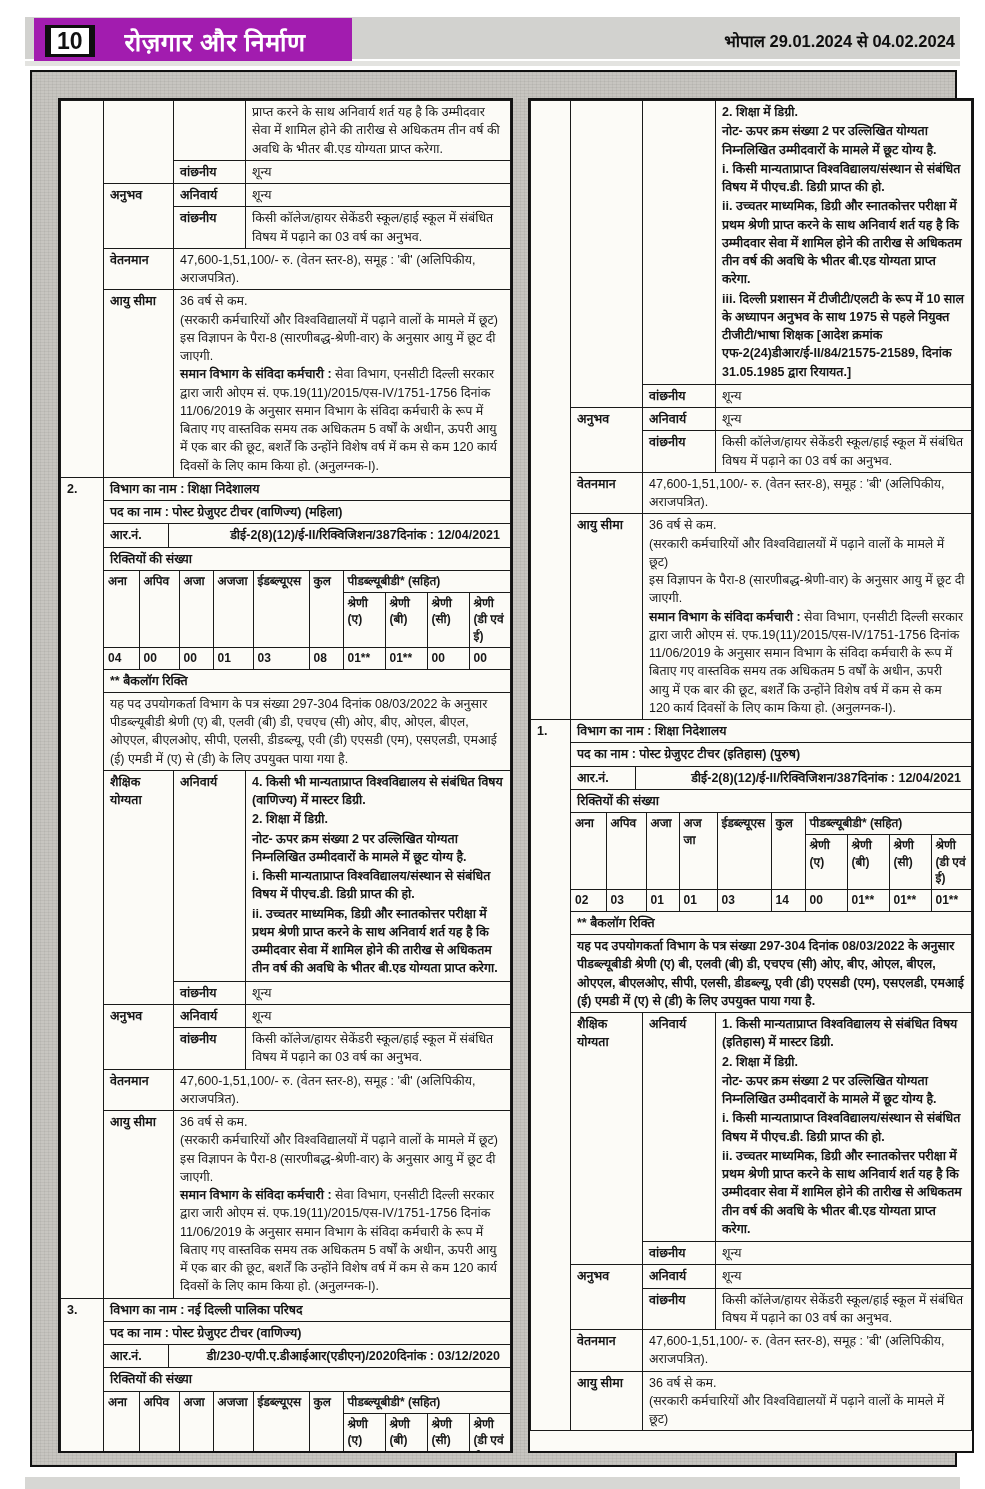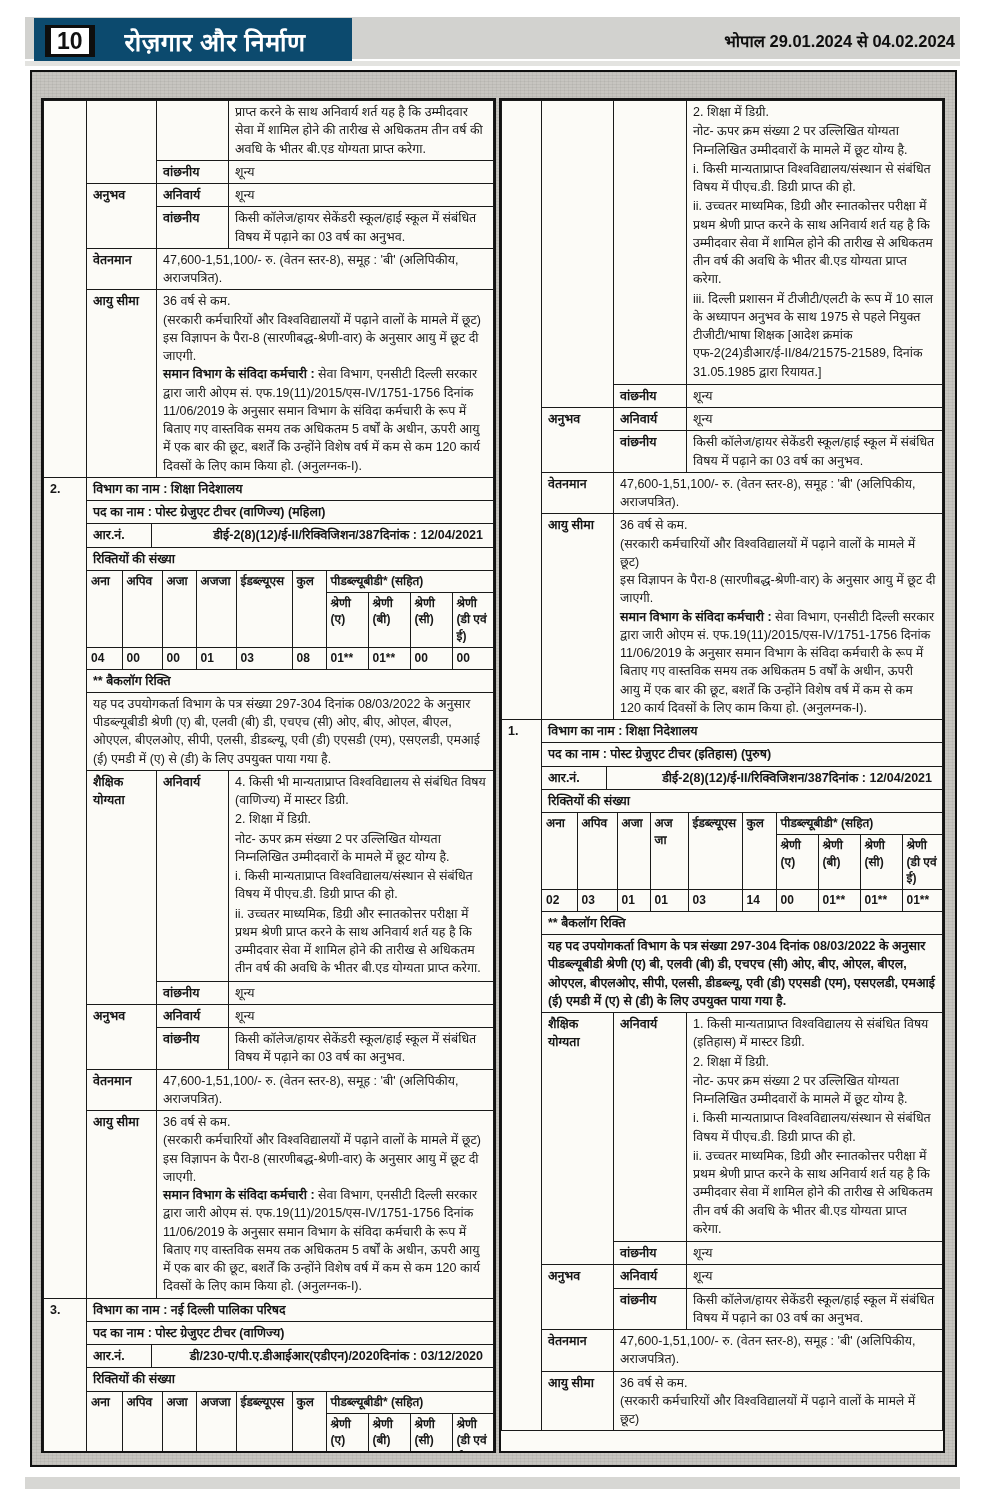--- a/index.html
+++ b/index.html
@@ -3,35 +3,35 @@
 <meta charset="utf-8">
 <style>
   html,body{margin:0;padding:0;}
   body{
     width:985px;height:1489px;position:relative;background:#ffffff;
     font-family:"Liberation Sans","DejaVu Sans",sans-serif;color:#161616;
     overflow:hidden;
   }
   
   .band{position:absolute;left:25px;top:17px;width:935px;height:42px;background:#d2d2cf;}
-  .mastbox{position:absolute;left:34px;top:18px;width:318px;height:46px;background:#0c4a6e;display:flex;align-items:center;}
+  .mastbox{position:absolute;left:34px;top:18px;width:318px;height:46px;background:#a21caf;display:flex;align-items:center;}
   .pno{background:#ffffff;border:3px solid #0e0e0e;border-left-width:6px;border-right-width:6px;
        font-weight:bold;font-size:23px;line-height:1.15;padding:0 6px;margin-left:11px;color:#111;}
   .mtitle{color:#ffffff;font-weight:bold;font-size:25px;margin-left:30px;letter-spacing:.5px;}
   .edition{position:absolute;right:30px;top:29px;font-weight:bold;font-size:16.5px;color:#0e0e0e;}
   .subband{position:absolute;left:25px;top:61px;width:935px;height:5px;background:#e3e3e0;}
   .footband{position:absolute;left:25px;top:1477px;width:935px;height:12px;background:#d7d7d4;}
   
   .clip{position:absolute;left:30px;top:70px;width:927px;height:1397px;box-sizing:border-box;
     border:2px solid #101010;
     background:
       repeating-linear-gradient(0deg, rgba(40,40,35,.06) 0 1px, transparent 1px 3px),
       repeating-linear-gradient(90deg, rgba(40,40,35,.05) 0 1px, transparent 1px 4px),
       #c7c5c0;}
-  .cols{position:absolute;left:9px;top:26px;display:flex;gap:3px;align-items:flex-start;}
+  .cols{position:absolute;left:26px;top:26px;display:flex;gap:15px;align-items:flex-start;}
   .col{background:#fcfbf7;border:2px solid #121212;box-sizing:border-box;height:1355px;overflow:hidden;}
   .col-left{width:455px;}
   .col-right{width:446px;}
   
   table.tbl{width:100%;border-collapse:collapse;table-layout:fixed;}
   table.tbl.nt{margin-top:-1px;}
   .tbl td{border:1.5px solid #1a1a1a;padding:2px 6px;vertical-align:top;
           font-size:12.5px;line-height:1.46;word-wrap:break-word;}
   td.sno{font-weight:bold;}
   td.lb{font-weight:bold;margin-top:33px;}
@@ -39,21 +39,21 @@
   td.ctr{text-align:left;}
   td.p0{padding:0;}
   
   .rn{display:flex;font-weight:bold;}
   .rnl{width:52px;flex:none;border-right:1.5px solid #1a1a1a;padding:2px 6px;}
   .rnv{flex:1;display:flex;justify-content:flex-end;padding:2px 10px 2px 16px;}
   
   table.vt{width:100%;border-collapse:collapse;table-layout:fixed;border:hidden;}
   .vt td{border:1.4px solid #1a1a1a;font-weight:bold;padding:2px 4px;font-size:12px;line-height:1.4;
          vertical-align:top;word-wrap:break-word;}
-  .mline div{margin-bottom:1px;}
+  .mline div{margin-bottom:1px;font-weight:bold;}
   .chd{font-weight:bold;text-align:center;}
   .chd div{text-align:center;}
 </style>
 </head>
 <body>
 
 <div class="band"></div>
 <div class="mastbox">
   <span class="pno">10</span>
   <span class="mtitle">रोज़गार और निर्माण</span>

